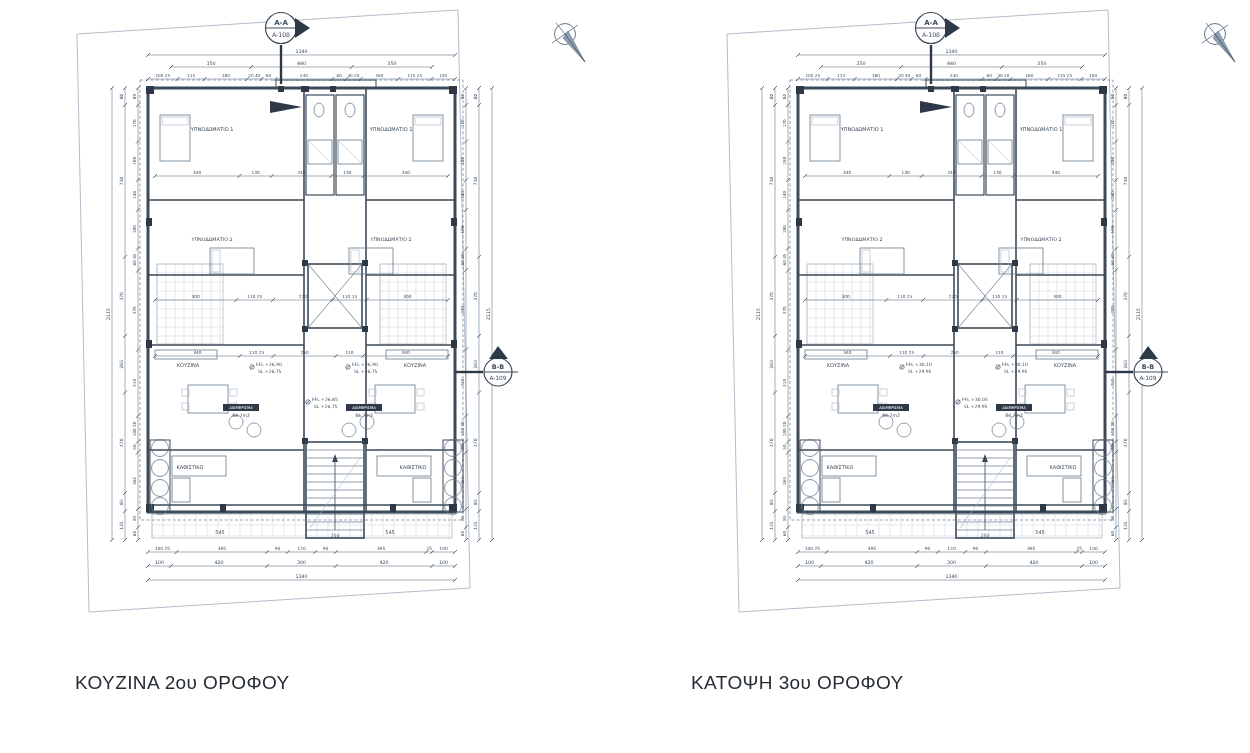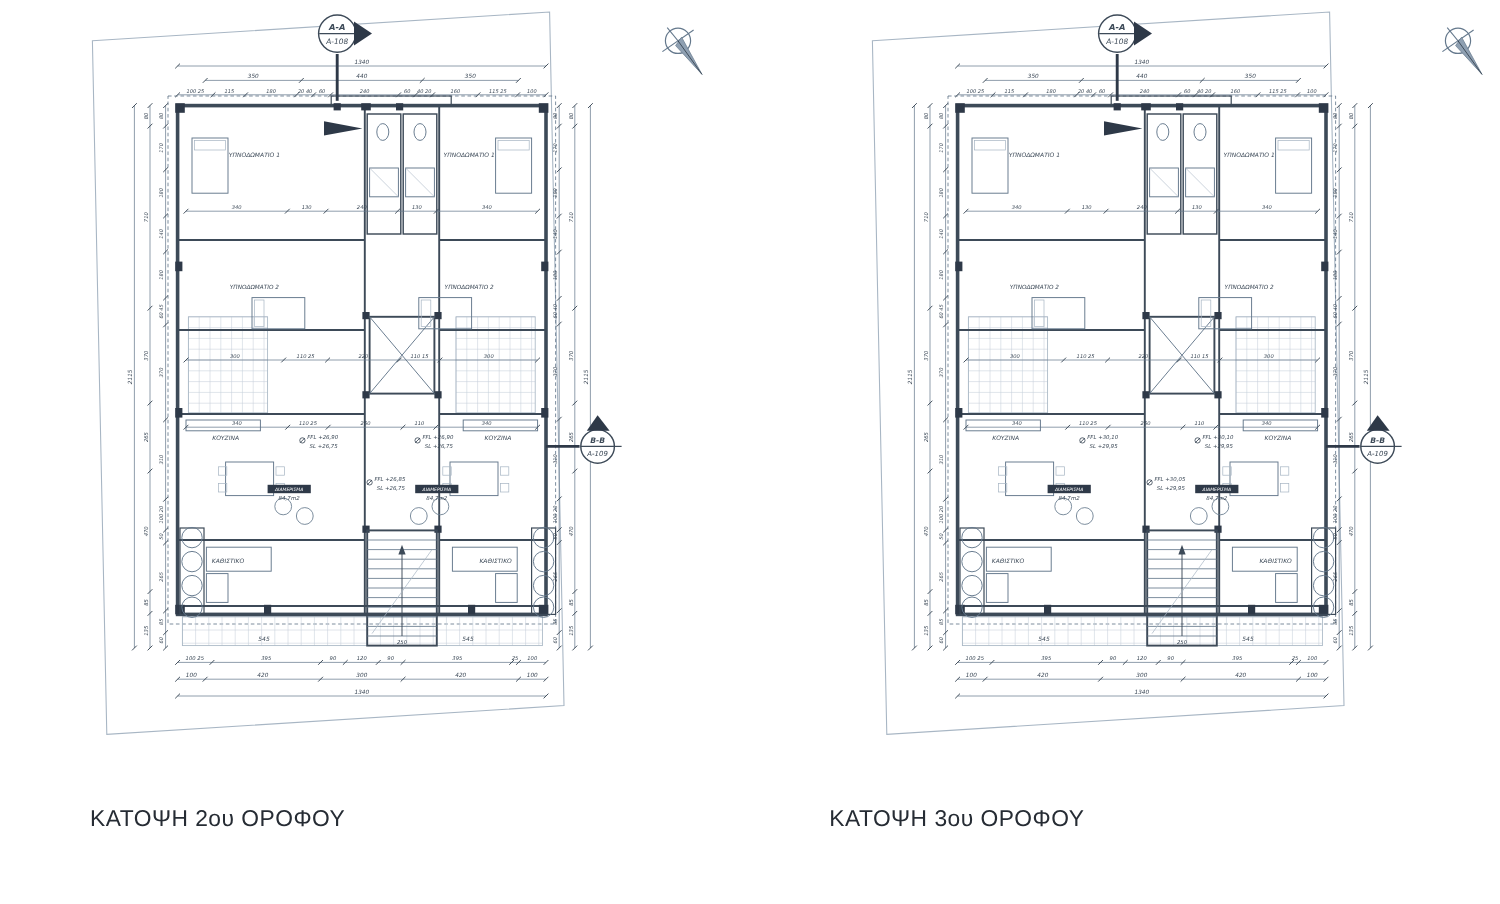--- a/index.html
+++ b/index.html
@@ -1,21 +1,21 @@
 <!DOCTYPE html>
 <html><head>
 <meta charset="utf-8">
 <style>
   html,body{margin:0;padding:0;}
   body{
     width:1250px;height:753px;position:relative;overflow:hidden;
     background:#ffffff;
     font-family:"Liberation Sans", sans-serif;
   }
-  .plan-wrap{position:absolute;top:0;width:560px;height:650px;font-style:italic;}
+  .plan-wrap{position:absolute;top:0;width:560px;height:650px;}
   #plan-wrap-0{left:60px;}
   #plan-wrap-1{left:710px;}
   .plan-title{
     position:absolute;top:672px;
     font-size:19px;letter-spacing:.4px;color:#262c34;font-weight:500;
     white-space:nowrap;
   }
   #title-0{left:75px;}
   #title-1{left:691px;}
   svg text{font-family:"DejaVu Sans", sans-serif;}
@@ -957,14 +957,14 @@
           <circle cx="505" cy="34" r="10.5" fill="none" stroke="#64788c" stroke-width="1"></circle>
           <line x1="492" y1="43" x2="518" y2="25" stroke="#64788c" stroke-width="0.9"></line>
           <line x1="496" y1="23" x2="514" y2="45" stroke="#64788c" stroke-width="0.9"></line>
           <polygon points="503,38 508,31 525,62" fill="#8fa0b2" stroke="#64788c" stroke-width="0.6"></polygon>
           <line x1="505" y1="34" x2="525" y2="62" stroke="#3d4a58" stroke-width="0.8"></line>
         </g>
       </g>
     </svg>
 </div>
 
-<div class="plan-title" id="title-0">ΚΑΤΟΨΗ 2ου ΟΡΟΦΟΥ</div>
+<div class="plan-title" id="title-0">ΚΟΥΖΙΝΑ 2ου ΟΡΟΦΟΥ</div>
 <div class="plan-title" id="title-1">ΚΑΤΟΨΗ 3ου ΟΡΟΦΟΥ</div>
 
 </body></html>

